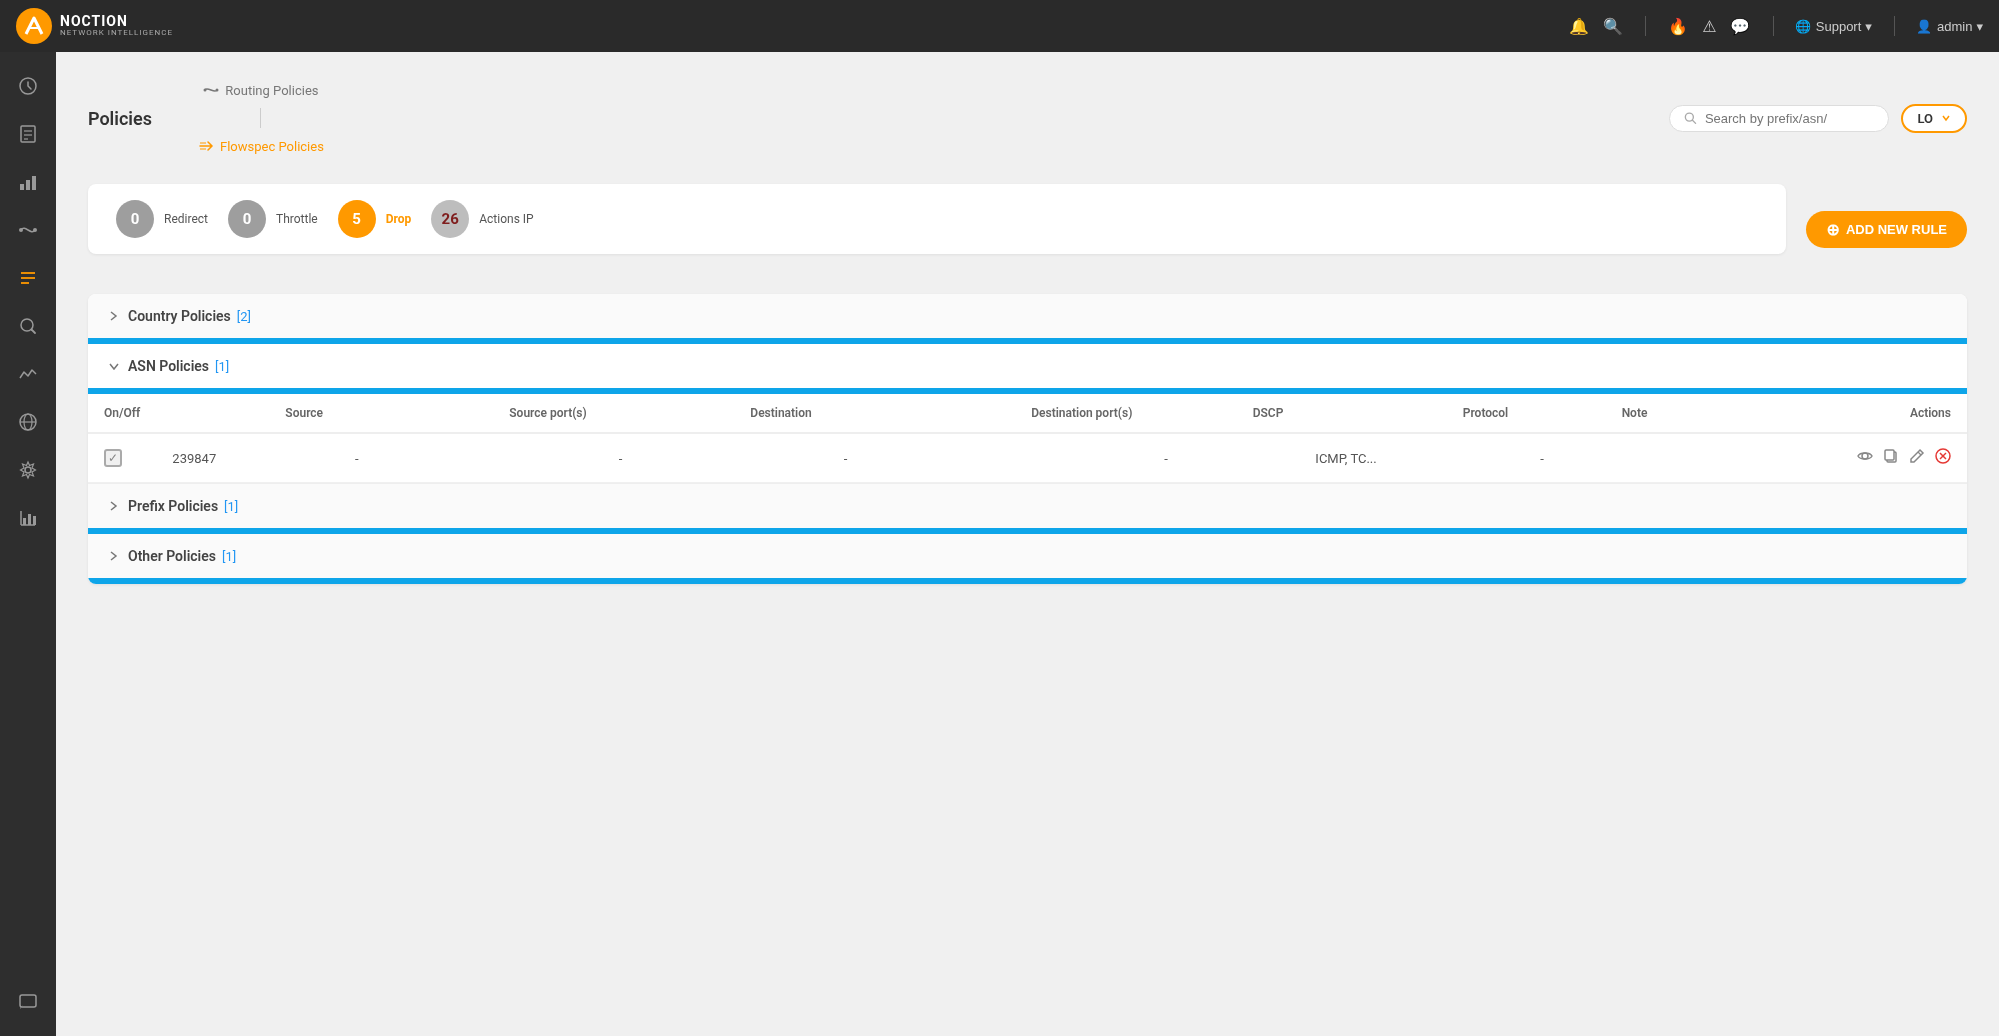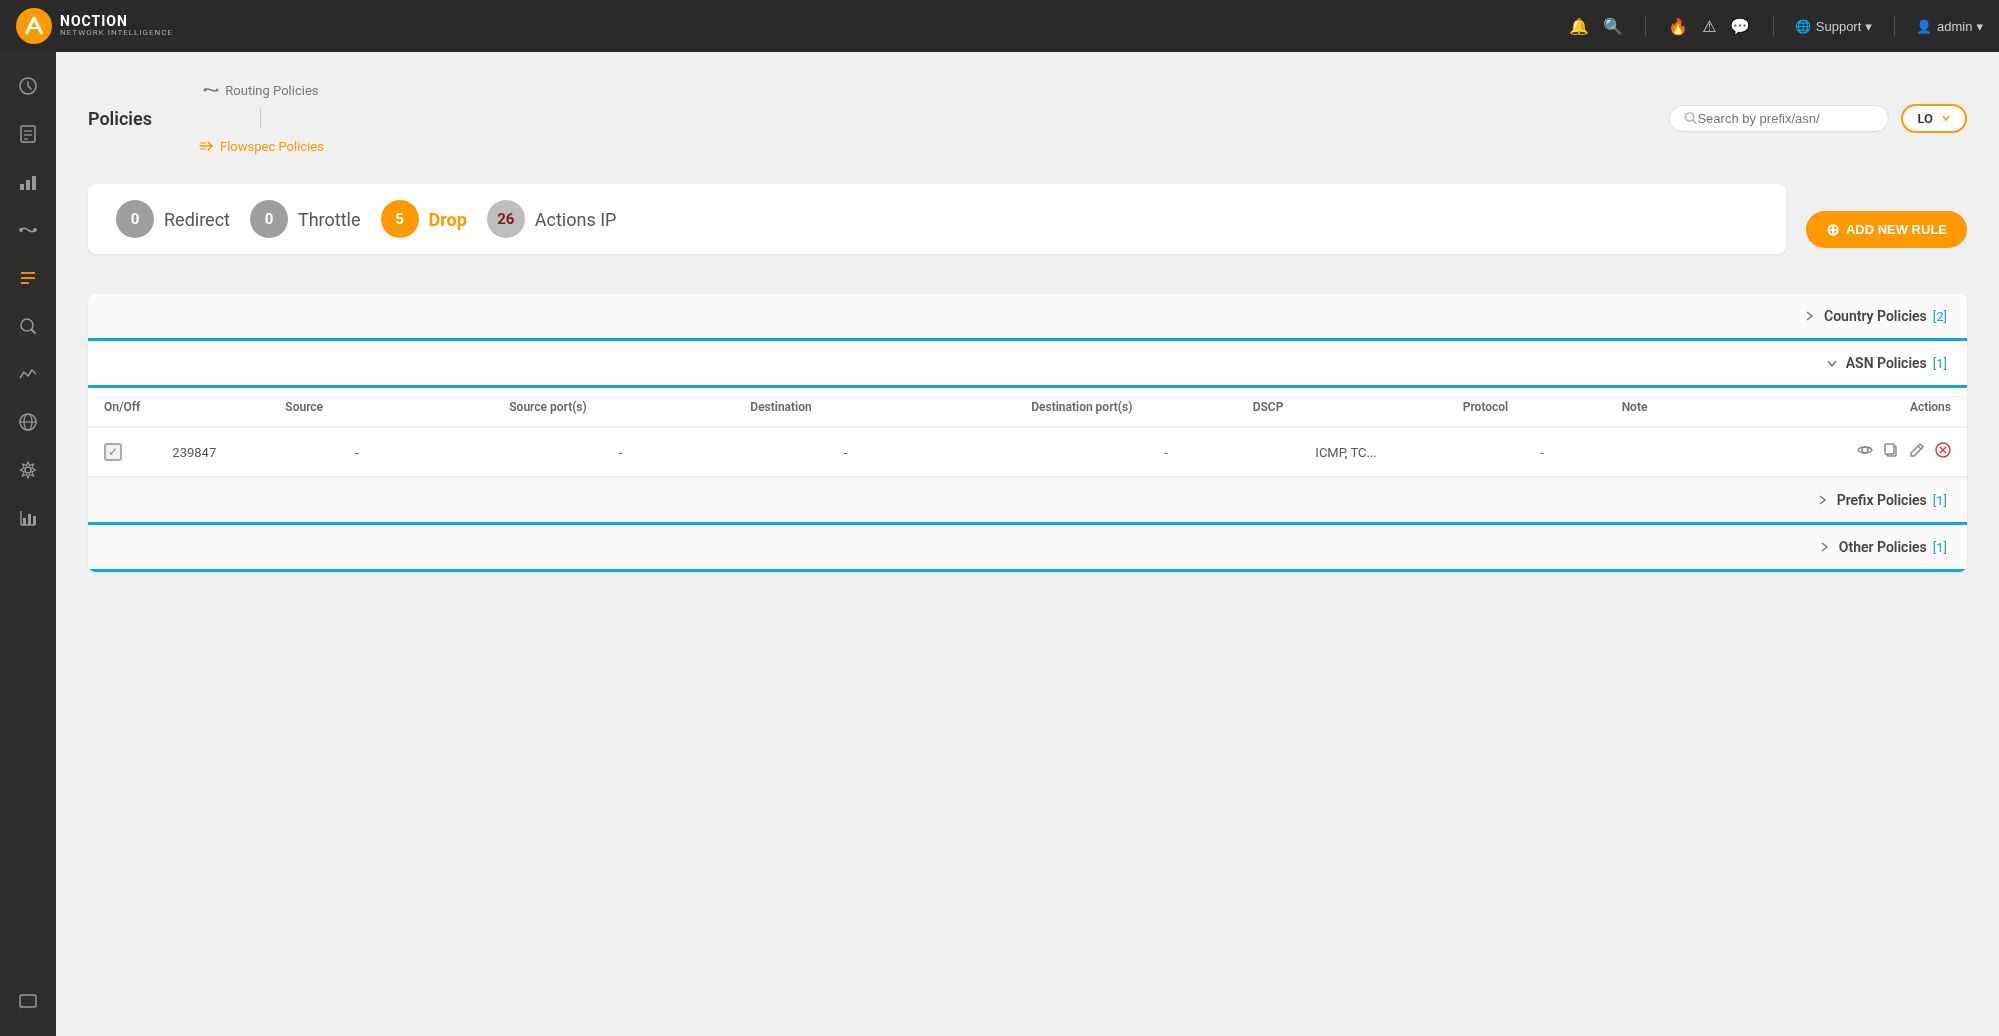--- a/index.html
+++ b/index.html
@@ -154,20 +154,21 @@
       align-items: center;
       gap: 12px;
     }
     .search-box {
       display: flex;
       align-items: center;
       background: #fff;
       border: 1px solid #ddd;
       border-radius: 20px;
       padding: 5px 14px;
+      gap: 8px;
       width: 220px;
     }
     .search-input {
       border: none;
       outline: none;
       font-size: 13px;
       color: #555;
       background: transparent;
       width: 100%;
     }
@@ -196,21 +197,21 @@
       display: flex;
       align-items: center;
       justify-content: center;
       font-size: 15px;
       font-weight: 700;
     }
     .badge.gray { background: #9e9e9e; color: #fff; }
     .badge.orange { background: #f90; color: #fff; }
     .badge.light-gray { background: #bdbdbd; color: #7f1d1d; }
     .summary-label {
-      font-size: 18px;
+      font-size: 12px;
       color: #555;
     }
     .summary-label.active-drop { color: #f90; font-weight: 700; }
 
     .add-rule-btn {
       margin-left: auto;
       background: #f90;
       color: #fff;
       border: none;
       border-radius: 20px;
@@ -231,23 +232,22 @@
       box-shadow: 0 1px 3px rgba(0,0,0,0.07);
       overflow: hidden;
     }
 
     
     .section-header {
       display: flex;
       align-items: center;
       padding: 14px 20px;
       cursor: pointer;
-      border-bottom: 3px solid #0ea5e9;
+      border-bottom: 6px solid #0ea5e9;
       background: #fafafa;
-      justify-content: flex-end;
     }
     .section-title {
       font-size: 14px;
       font-weight: 600;
       color: #444;
     }
     .section-count {
       color: #2196f3;
       margin-left: 6px;
       font-size: 13px;

